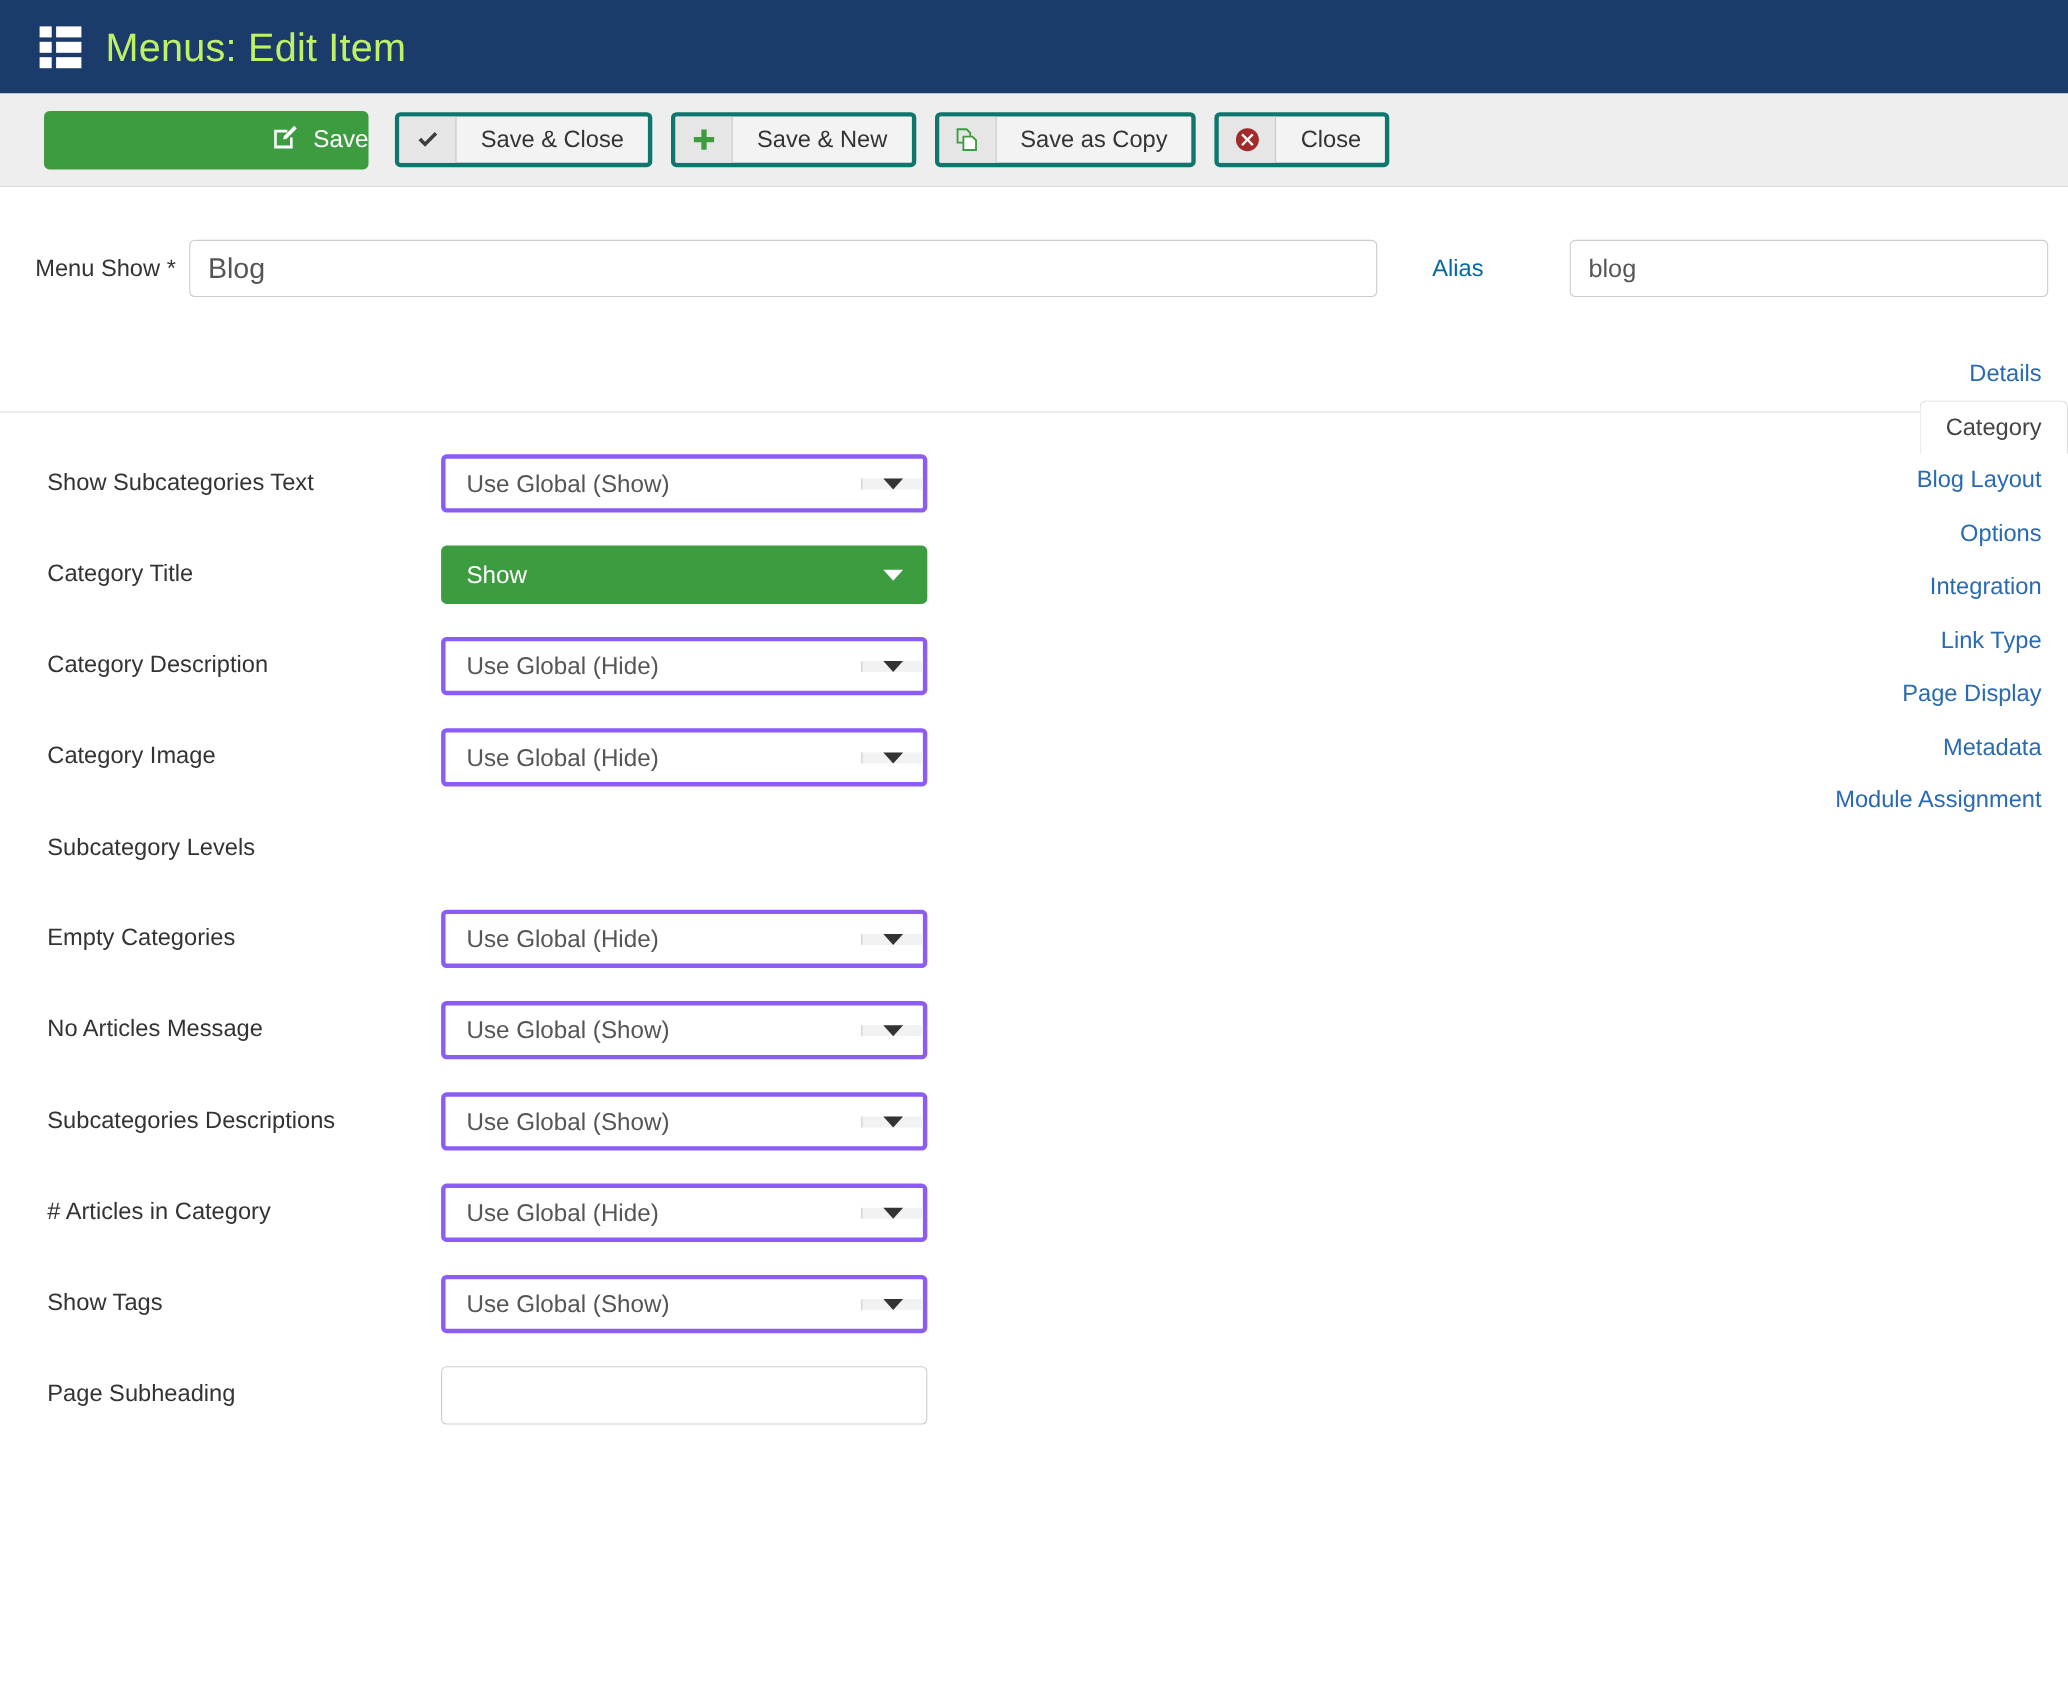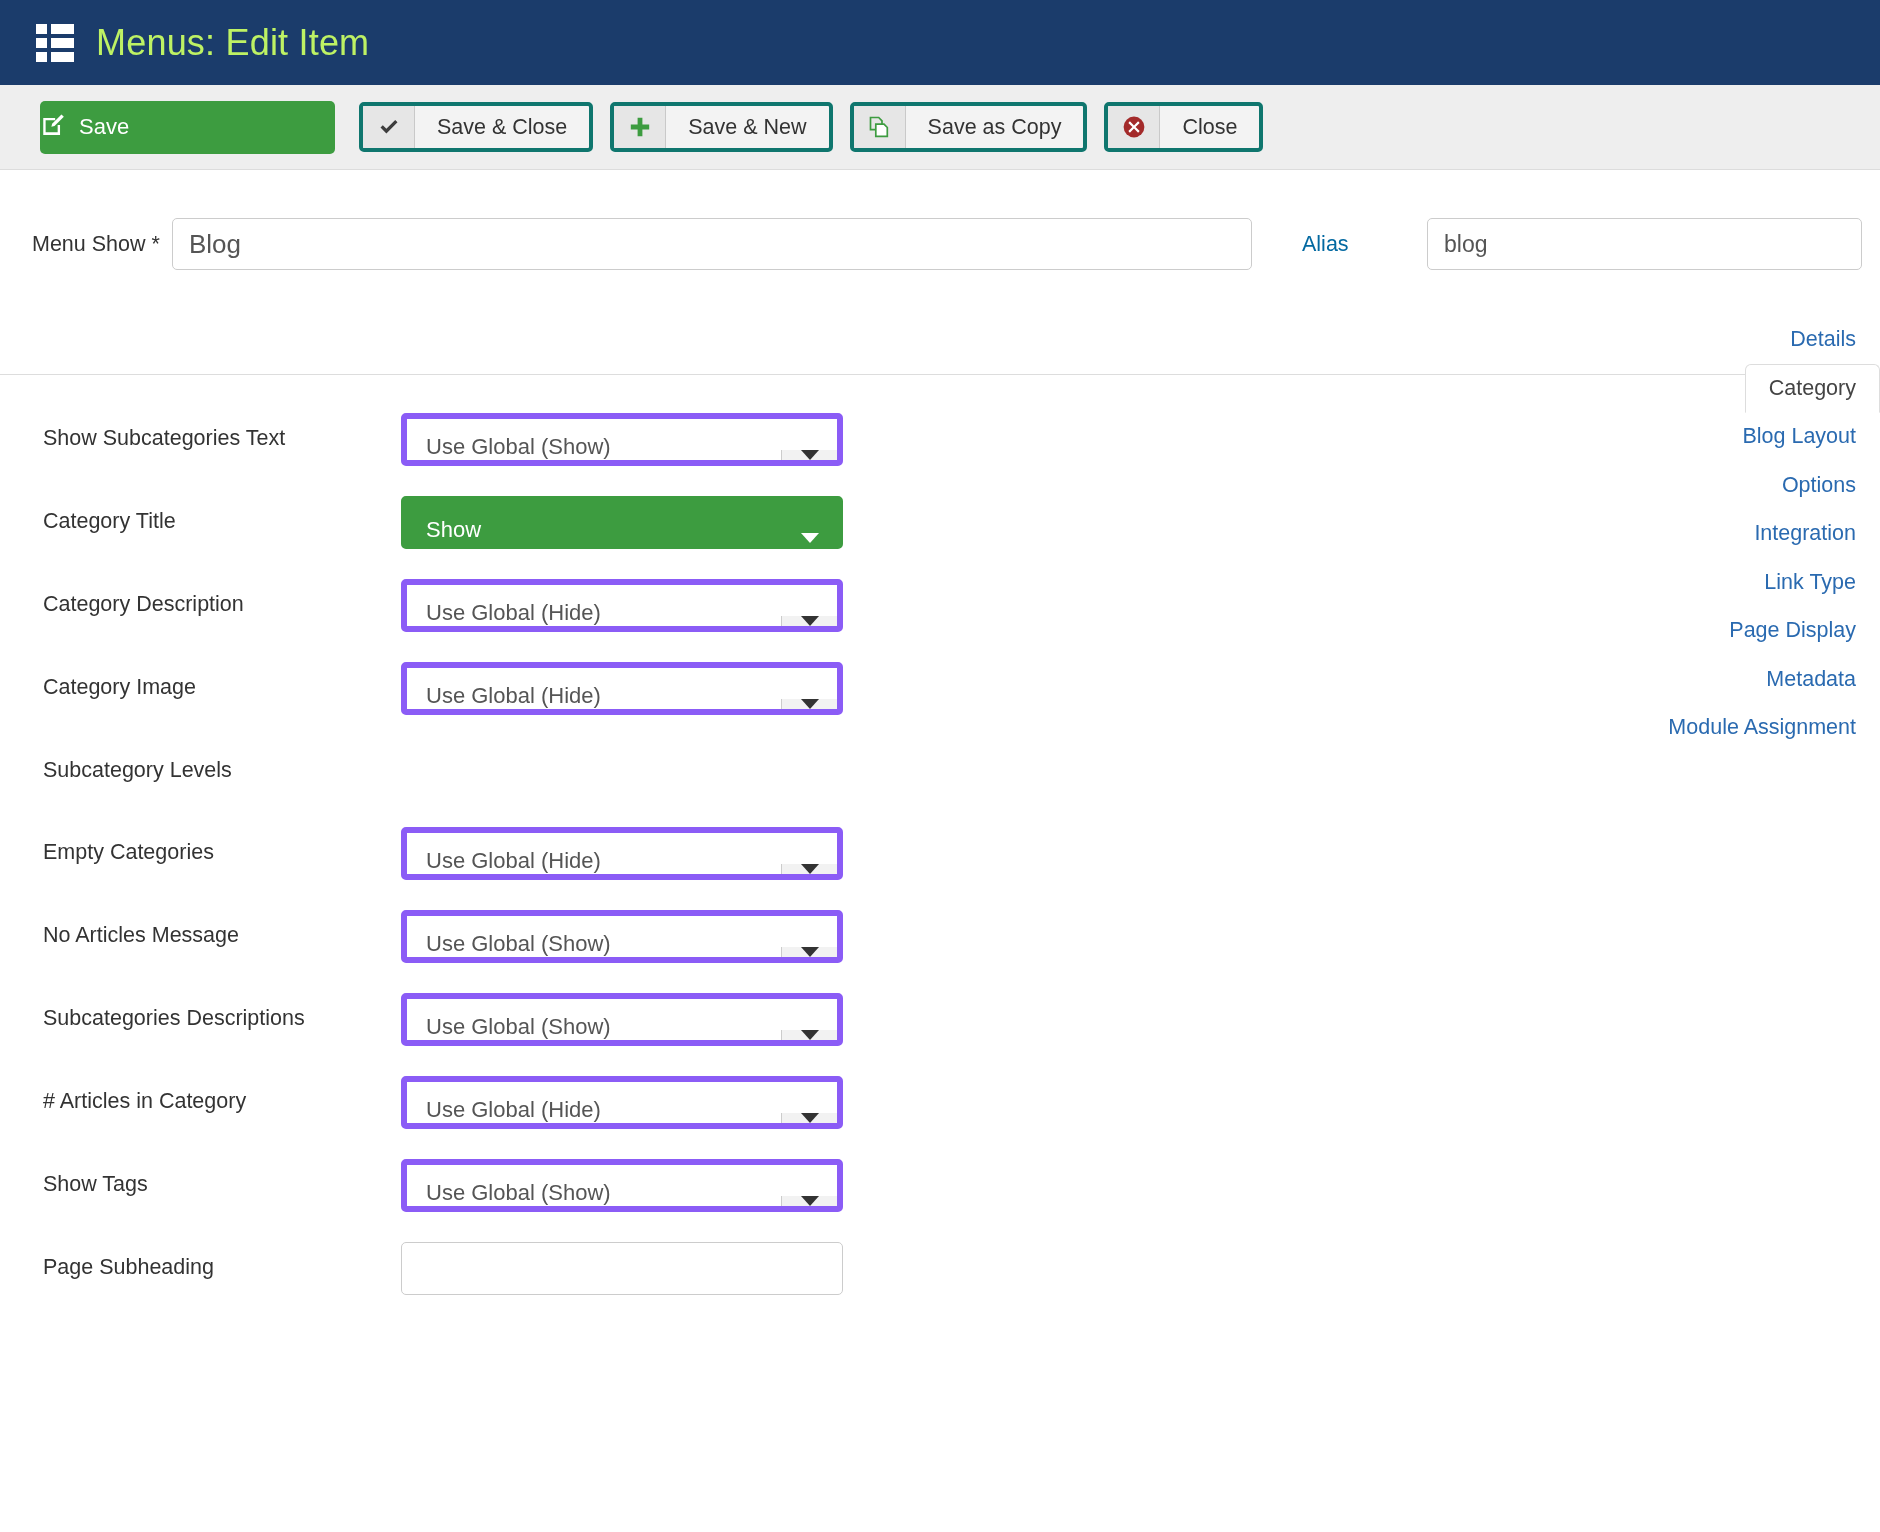--- a/index.html
+++ b/index.html
@@ -73,21 +73,21 @@
     white-space: nowrap;
   }
   .btn-save {
     background: #3d9c40;
     border: none;
     border-radius: 5px;
     width: 295px;
     height: 53px;
     display: flex;
     align-items: center;
-    justify-content: flex-start;
+    justify-content: flex-end;
     gap: 13px;
     cursor: pointer;
     margin-right: 7px;
   }
   .btn-save .lbl-save {
     color: #ffffff;
     font-size: 22px;
   }
 
   
@@ -176,25 +176,25 @@
     width: 390px;
     padding-left: 32px;
     padding-top: 11px;
     font-size: 21.5px;
     color: #333333;
     line-height: 1.38;
   }
   .select {
     width: 442px;
     height: 53px;
-    border: 6px solid #8b5cf6;
+    border: 4px solid #8b5cf6;
     border-radius: 5px;
     background: #ffffff;
     display: flex;
-    align-items: flex-end;
+    align-items: center;
     overflow: hidden;
     cursor: pointer;
   }
   .select .sval {
     flex: 1 1 auto;
     display: flex;
     align-items: center;
     padding-left: 19px;
     font-size: 22px;
     color: #555555;

